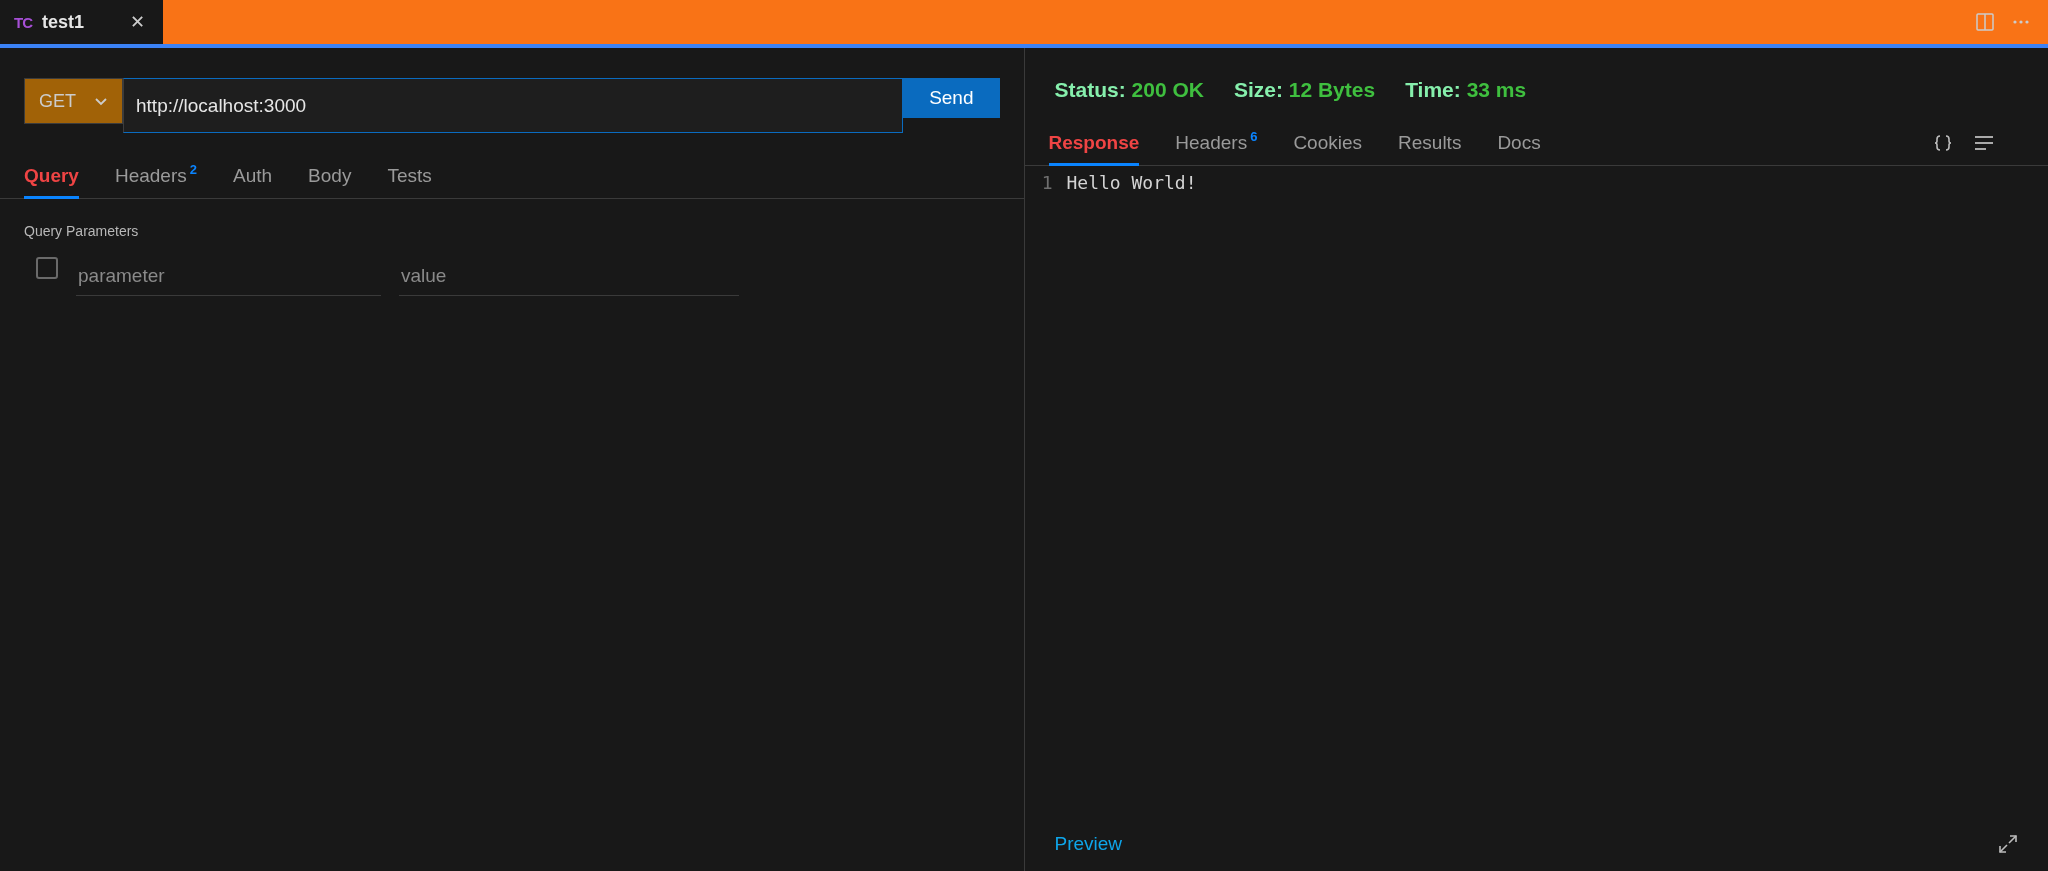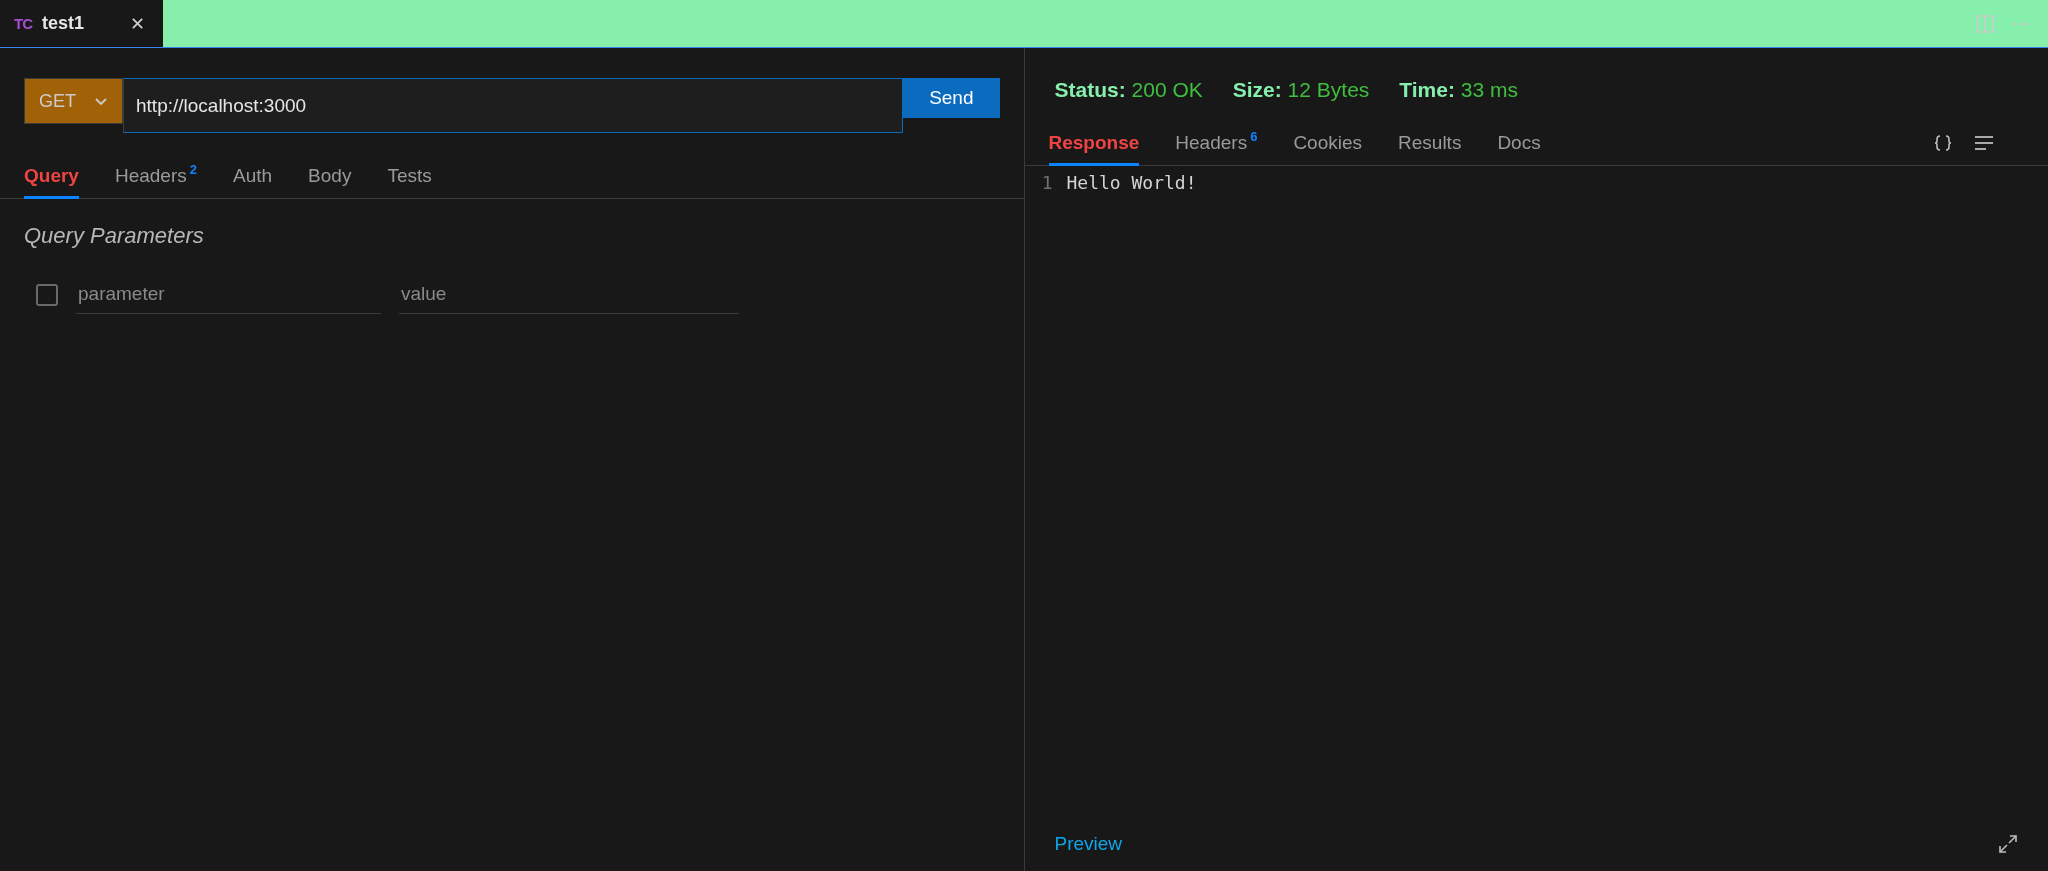--- a/index.html
+++ b/index.html
@@ -10,22 +10,22 @@
     font-family: -apple-system, BlinkMacSystemFont, "Segoe UI", sans-serif;
     font-size: 18px;
     overflow: hidden;
   }
 
   
   .tabbar {
     display: flex;
     align-items: center;
     height: 48px;
-    background: #86efac;
-    border-bottom: 1px solid #3b82f6;
+    background: #f97316;
+    border-bottom: 4px solid #3b82f6;
     gap: 24px;
   }
   .tab {
     display: flex;
     align-items: center;
     gap: 10px;
     height: 100%;
     padding: 0 18px 0 14px;
     background: #181818;
     color: #ffffff;
@@ -142,29 +142,28 @@
     font-size: 13px;
     font-weight: 700;
     position: relative;
     top: -6px;
     margin-left: 3px;
   }
 
   
   .section-title {
     color: #b8b8b8;
-    font-size: 22px;
+    font-size: 14px;
     margin: 24px 24px 18px 24px;
-    font-style: italic;
   }
   .param-row {
     display: flex;
-    align-items: center;
+    align-items: flex-start;
     gap: 18px;
-    margin: 8px 24px;
+    margin: 0 24px;
     padding-left: 12px;
   }
   .checkbox {
     width: 22px; height: 22px;
     border: 2px solid #6a6a6a;
     border-radius: 3px;
     cursor: pointer;
   }
   .param-input {
     flex: 1;
@@ -182,21 +181,21 @@
 
   
   .status-row {
     display: flex;
     align-items: center;
     gap: 30px;
     padding: 30px 30px 0 30px;
     font-size: 21px;
   }
   .status-label { color: #86efac; font-weight: 600; }
-  .status-val { color: #3fbf3f; font-weight: 400; }
+  .status-val { color: #3fbf3f; font-weight: 700; }
   .resp-actions {
     margin-left: auto;
     display: flex;
     gap: 22px;
     padding-right: 30px;
     color: #bcbcbc;
   }
   .resp-tabs-wrap {
     display:flex;
     align-items:center;

